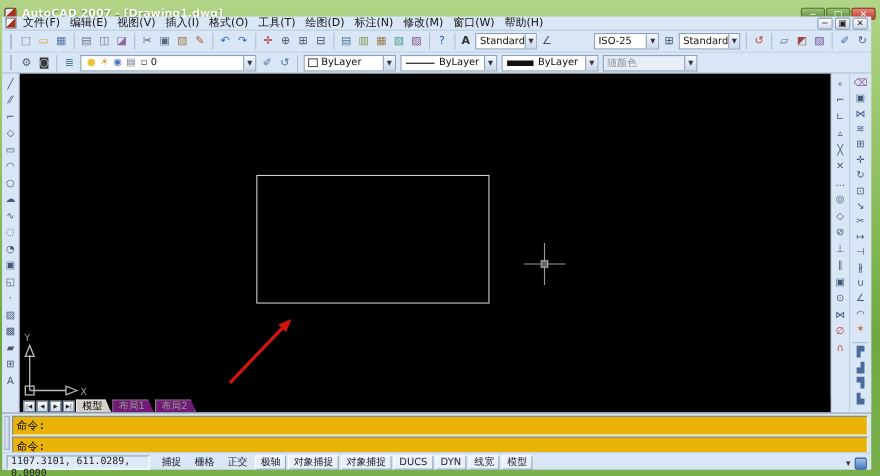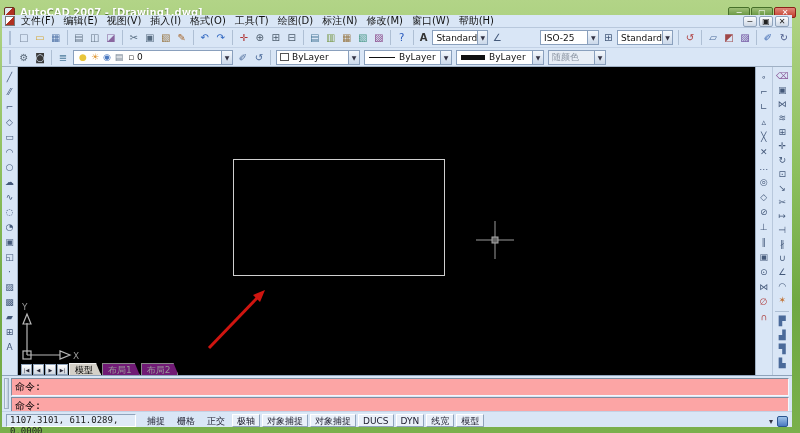--- a/index.html
+++ b/index.html
@@ -57,21 +57,21 @@
   .tabbar{position:absolute;left:0;bottom:0;width:100%;height:13px;display:flex;align-items:flex-end;padding-left:3px;background:#000;}
   .tnav{width:11px;height:11px;background:linear-gradient(#fff,#cfd6df);border:1px solid #8fa3bb;
         font-size:5px;line-height:10px;text-align:center;color:#223;margin-right:1px;}
   .tab{height:12px;font-size:9px;line-height:12px;padding:0 7px 0 5px;color:#999;background:#701a75;
        border:1px solid #888;border-bottom:none;clip-path:polygon(0 0,calc(100% - 5px) 0,100% 100%,0 100%);margin-right:1px;}
   .tab.active{background:#d4d0c8;color:#000;border-color:#eee;}
   
   .cmdwin{position:absolute;top:375px;left:2px;width:790px;height:36px;background:#d9e6f6;display:flex;padding:2px 3px 2px 2px;border-top:1px solid #8fa3bb;}
   .cmd-grip{width:5px;background:linear-gradient(90deg,#eef4fb,#b9c9dd);border:1px solid #9fb0c4;margin-right:2px;}
   .cmd-stack{flex:1;display:flex;flex-direction:column;gap:1px;}
-  .cmd-box{background:#fca5a5;border:1px solid;border-color:#7d8da0 #f4f8fd #f4f8fd #7d8da0;
+  .cmd-box{background:#eab308;border:1px solid;border-color:#7d8da0 #f4f8fd #f4f8fd #7d8da0;
            font-family:"DejaVu Sans Mono","Liberation Mono",monospace;font-size:10px;color:#000;padding:1px 3px;}
   .cmd-history{flex:1;}
   .cmd-input{height:15px;}
   
   .statusbar{position:absolute;top:411px;left:2px;width:790px;height:16px;background:#d9e6f6;display:flex;align-items:flex-end;padding:0 4px;border-top:1px solid #c3d2e6;}
   .coords{width:130px;height:13px;background:#dfeaf7;border:1px solid;border-color:#8fa3bb #fff #fff #8fa3bb;
           font-family:"DejaVu Sans Mono","Liberation Mono",monospace;font-size:9px;line-height:11px;color:#222;padding:0 3px;margin-right:6px;}
   .toggle{font-size:9px;color:#223;height:13px;line-height:12px;padding:0 4px;margin-right:2px;white-space:nowrap;}
   .toggle.flat{border:1px solid transparent;}
   .toggle.raised{background:#e9f0f9;border:1px solid;border-color:#fff #8fa3bb #8fa3bb #fff;}
@@ -207,21 +207,21 @@
     <span class="dd" style="width:88px;">
       <span class="lt-line"></span>
       <span>ByLayer</span>
       <span class="dd-arrow">▼</span>
     </span>
     <span class="dd" style="width:88px;">
       <span class="lw-line"></span>
       <span>ByLayer</span>
       <span class="dd-arrow">▼</span>
     </span>
-    <span class="dd disabled" style="width:58px;">
+    <span class="dd disabled" style="width:86px;">
       <span>随颜色</span>
       <span class="dd-arrow">▼</span>
     </span>
   </div>
 
   <div class="main">
 
     <div class="vtool left">
         <span class="vicon">╱</span>
         <span class="vicon">⁄⁄</span>

